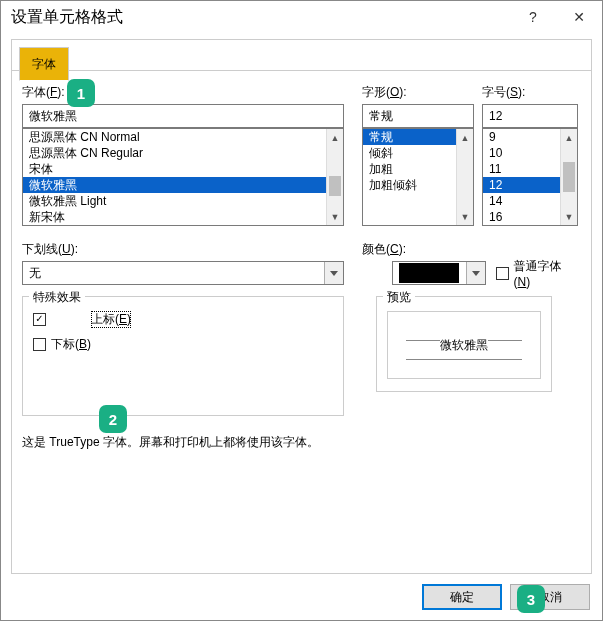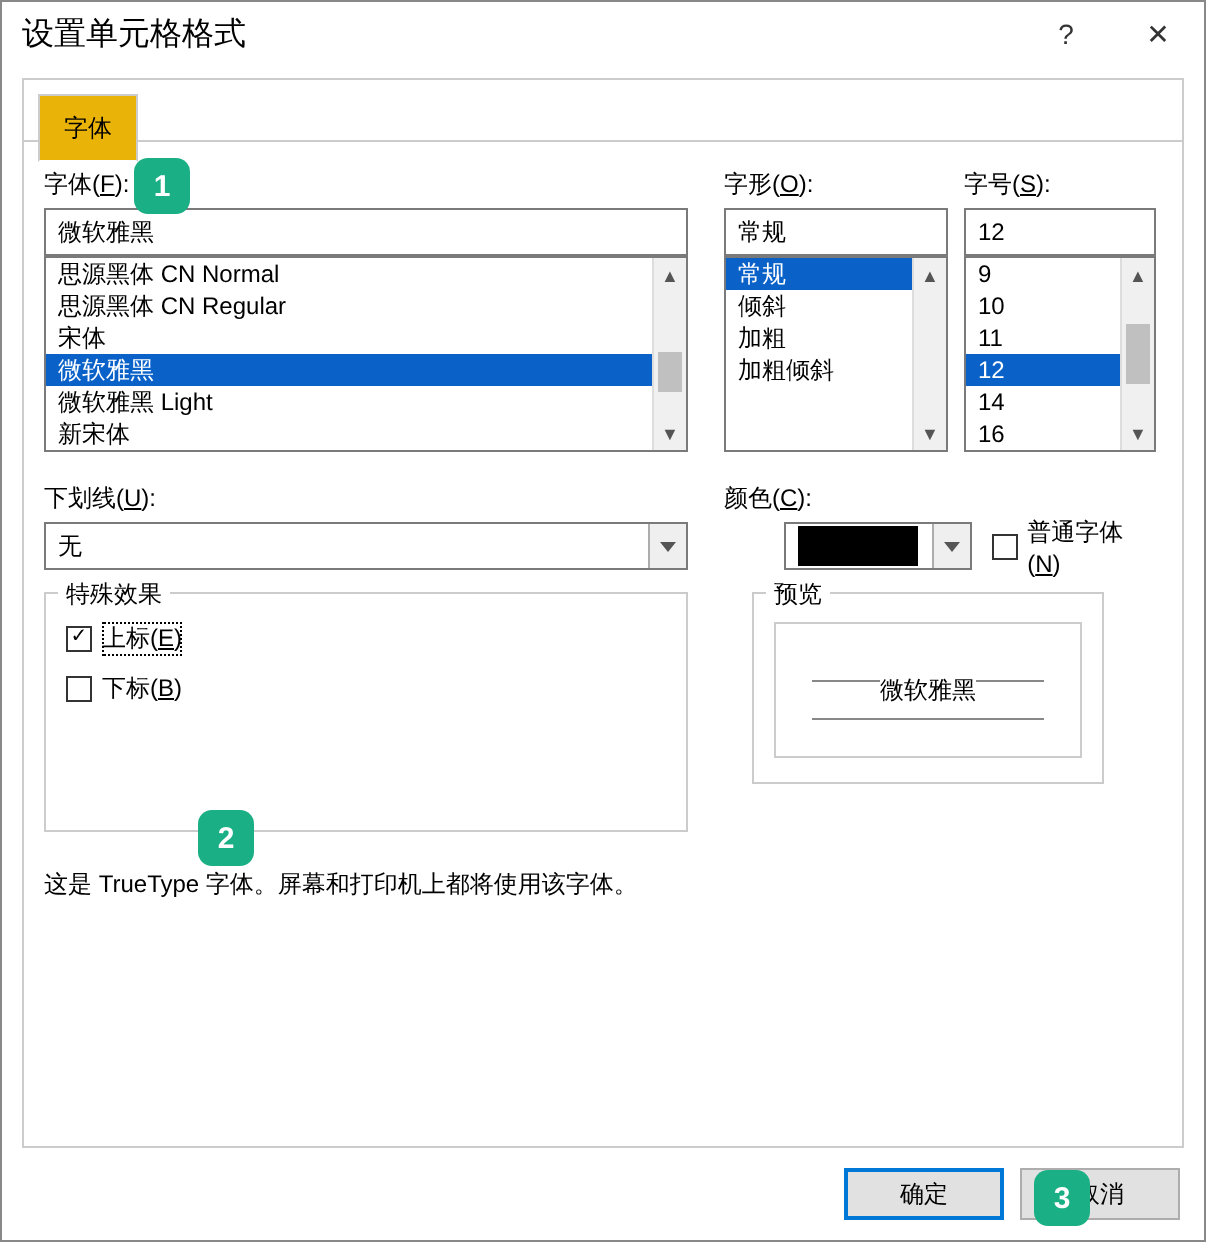--- a/index.html
+++ b/index.html
@@ -236,21 +236,21 @@
   }
   
   .col-font   { position:absolute; left:0;    top:0;   width:322px; }
   .col-style  { position:absolute; left:340px; top:0;  width:112px; }
   .col-size   { position:absolute; left:460px; top:0;  width:96px; }
   .row-under  { position:absolute; left:0;    top:157px; width:322px; }
   .row-color  { position:absolute; left:340px; top:157px; width:216px; }
   .row-fx     { position:absolute; left:0;    top:212px; width:322px; }
   .row-prev   { position:absolute; left:340px; top:212px; width:176px;margin-left:14px; }
   .note       { position:absolute; left:0;    top:350px; right:0; }
-  .dotted-focus { outline: 1px dotted #000; outline-offset: -1px; }
+  .dotted-focus { outline: 1px dotted #000; outline-offset: -1px; margin-left: 40px; }
 </style>
 </head>
 <body>
 
 <div class="window">
 
   <div class="titlebar">
     <span class="title">设置单元格格式</span>
     <div class="sysbtns">
       <div class="sysbtn">

